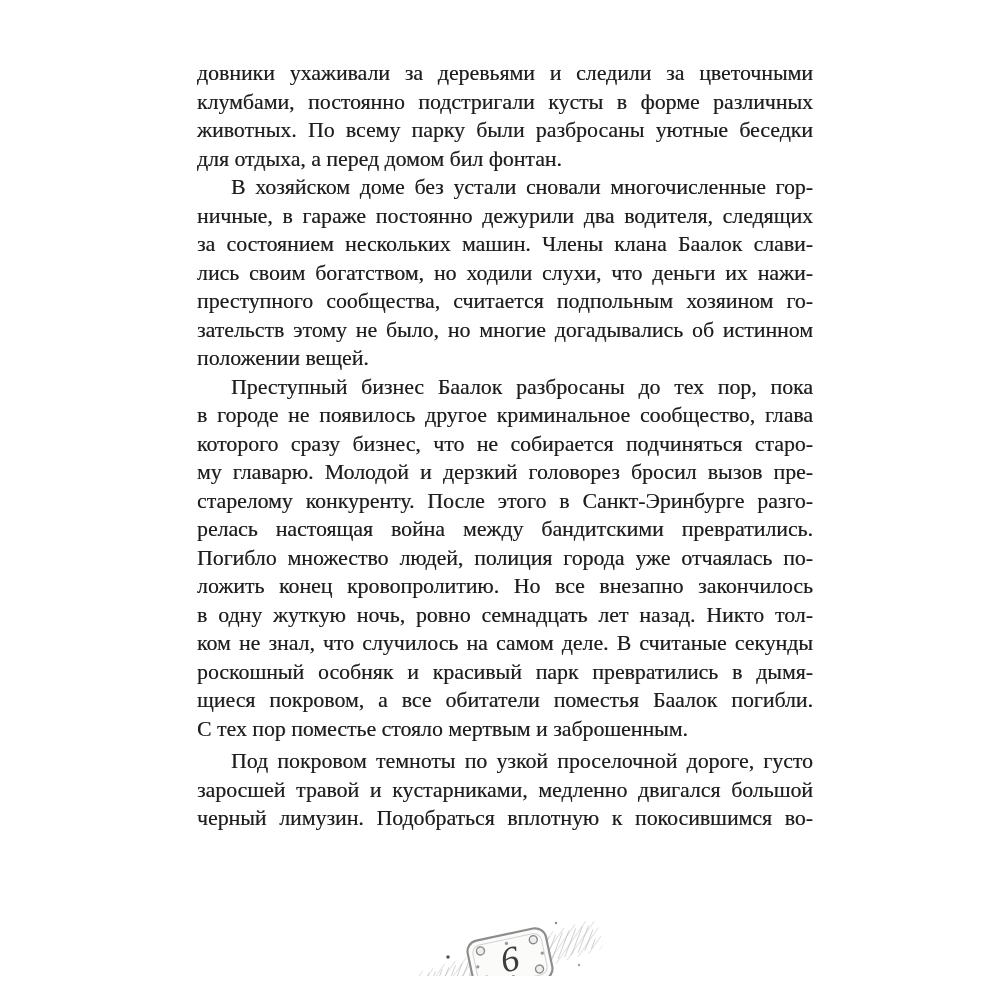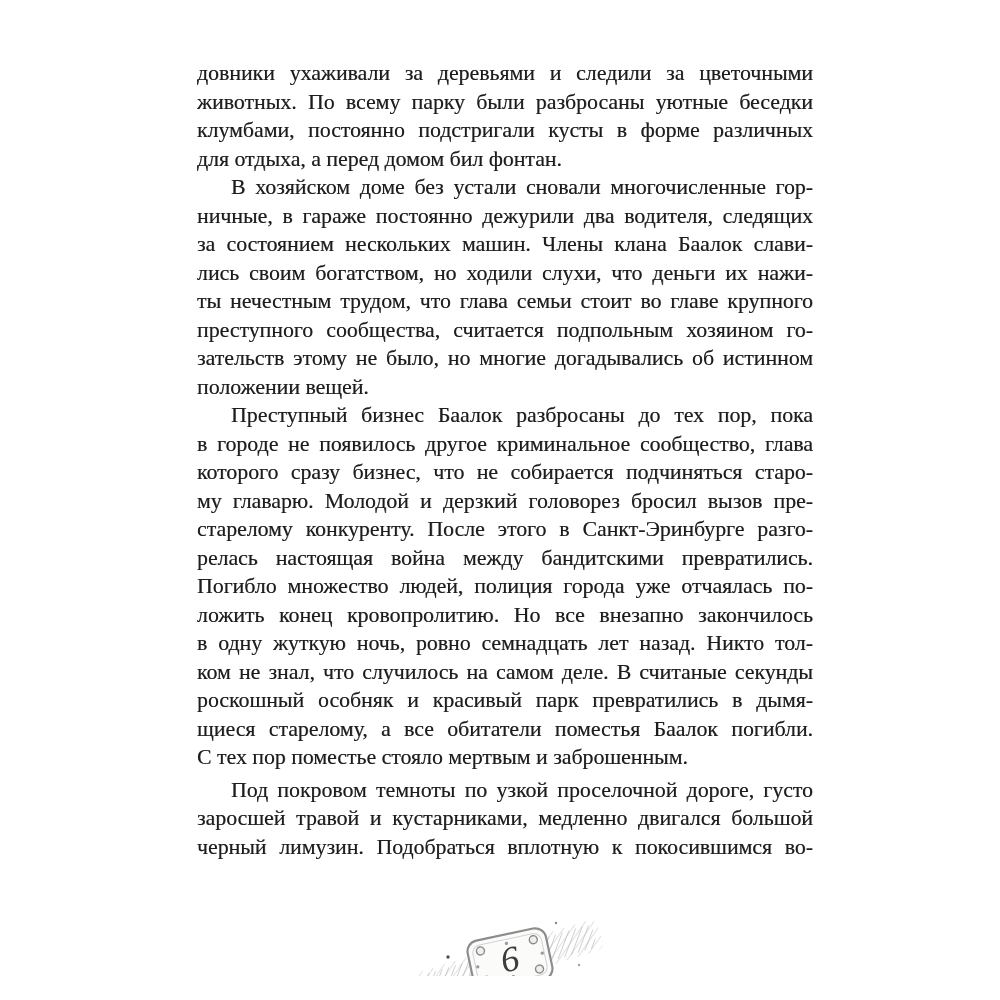--- a/index.html
+++ b/index.html
@@ -53,49 +53,48 @@
 </style>
 </head>
 <body>
 
 <div class="page">
 
   <div class="text-block">
 
     <div class="para">
       <div class="line">довники ухаживали за деревьями и следили за цветочными</div>
+      <div class="line">клумбами, постоянно подстригали кусты в форме различных</div>
       <div class="line">животных. По всему парку были разбросаны уютные беседки</div>
-      <div class="line">клумбами, постоянно подстригали кусты в форме различных</div>
       <div class="line endp">для отдыха, а перед домом бил фонтан.</div>
     </div>
 
     <div class="para">
       <div class="line indent">В хозяйском доме без устали сновали многочисленные гор-</div>
       <div class="line">ничные, в гараже постоянно дежурили два водителя, следящих</div>
       <div class="line">за состоянием нескольких машин. Члены клана Баалок слави-</div>
       <div class="line">лись своим богатством, но ходили слухи, что деньги их нажи-</div>
-      <div class="line">ты нечестным трудом, что глава семьи стоит во главе крупного</div>
       <div class="line">преступного сообщества, считается подпольным хозяином го-</div>
       <div class="line">зательств этому не было, но многие догадывались об истинном</div>
       <div class="line endp">положении вещей.</div>
     </div>
 
     <div class="para">
       <div class="line indent">Преступный бизнес Баалок разбросаны до тех пор, пока</div>
       <div class="line">в городе не появилось другое криминальное сообщество, глава</div>
       <div class="line">которого сразу бизнес, что не собирается подчиняться старо-</div>
       <div class="line">му главарю. Молодой и дерзкий головорез бросил вызов пре-</div>
       <div class="line">старелому конкуренту. После этого в Санкт-Эринбурге разго-</div>
       <div class="line">релась настоящая война между бандитскими превратились.</div>
       <div class="line">Погибло множество людей, полиция города уже отчаялась по-</div>
       <div class="line">ложить конец кровопролитию. Но все внезапно закончилось</div>
       <div class="line">в одну жуткую ночь, ровно семнадцать лет назад. Никто тол-</div>
       <div class="line">ком не знал, что случилось на самом деле. В считаные секунды</div>
       <div class="line">роскошный особняк и красивый парк превратились в дымя-</div>
-      <div class="line">щиеся старелому, а все обитатели поместья Баалок погибли.</div>
+      <div class="line">щиеся покровом, а все обитатели поместья Баалок погибли.</div>
       <div class="line endp">С тех пор поместье стояло мертвым и заброшенным.</div>
     </div>
 
     <div class="para gap-before">
       <div class="line indent">Под покровом темноты по узкой проселочной дороге, густо</div>
       <div class="line">заросшей травой и кустарниками, медленно двигался большой</div>
       <div class="line">черный лимузин. Подобраться вплотную к покосившимся во-</div>
     </div>
 
   </div>

